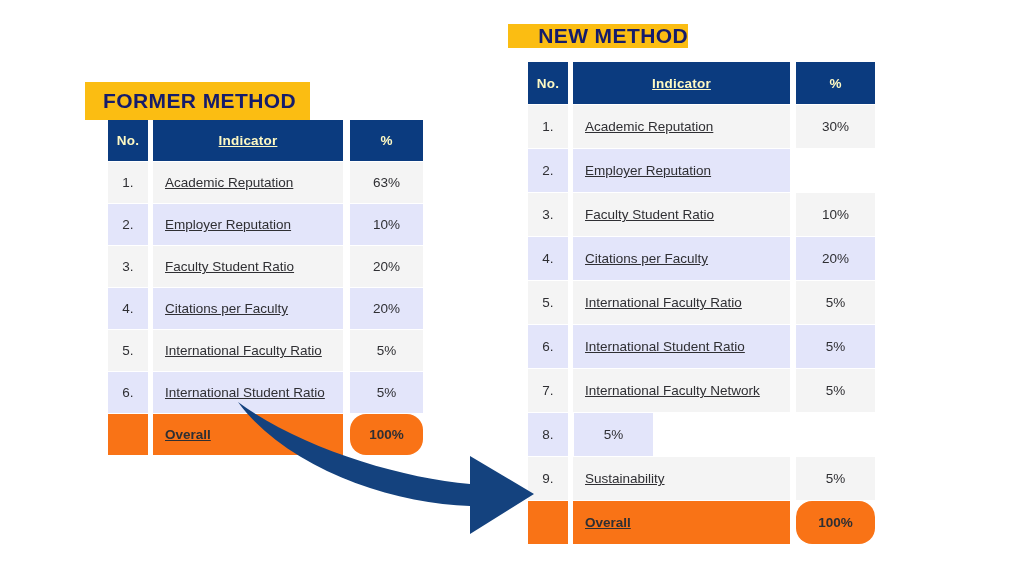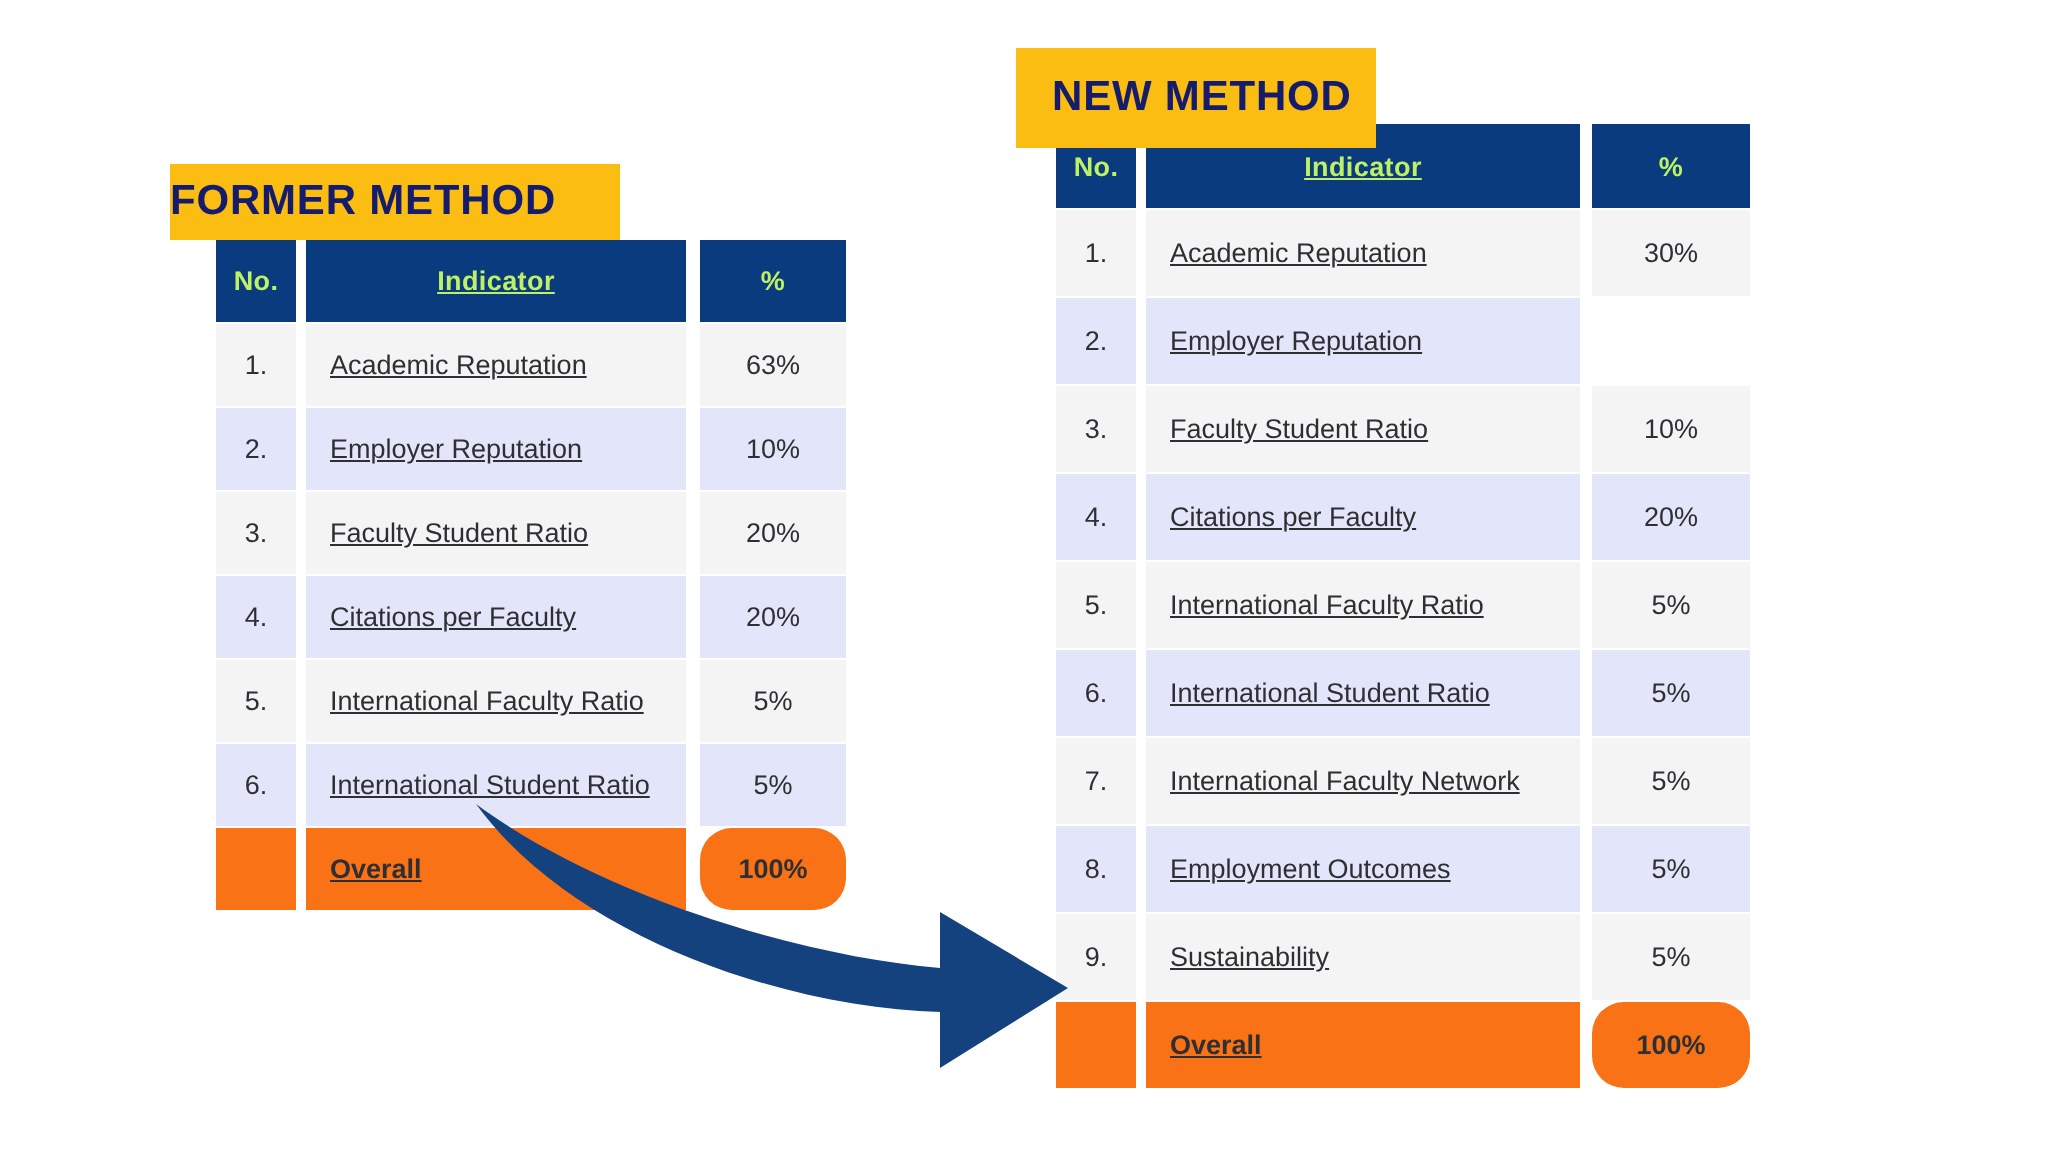--- a/index.html
+++ b/index.html
@@ -12,37 +12,37 @@
 
   .badge{
     position:absolute;
     background:#fbbd12;
     color:#151c6b;
     font-weight:bold;
     letter-spacing:0.4px;
     display:flex;align-items:center;
     z-index:5;
   }
-  #badge-former{left:85px;top:82px;width:225px;height:38px;font-size:21px;box-sizing:border-box;}
-  #badge-new{left:508px;top:24px;width:180px;height:50px;font-size:21px;padding-left:18px;box-sizing:border-box;}
+  #badge-former{left:85px;top:82px;width:225px;height:38px;font-size:21px;padding-left:18px;box-sizing:border-box;}
+  #badge-new{left:508px;top:24px;width:180px;height:24px;font-size:21px;padding-left:18px;box-sizing:border-box;justify-content:flex-end;}
 
   .tbl{position:absolute;z-index:2;}
   .trow{display:flex;}
   .cell{
     display:flex;align-items:center;
     box-sizing:border-box;
     color:#2f2f33;
     font-size:13.5px;
   }
   .c-no{justify-content:center;}
   .c-ind{padding-left:12px;text-decoration:underline;}
   .c-pct{justify-content:center;}
 
   .hdr .cell{
-    background:#0b3b7f;color:#bef264;font-weight:bold;font-size:13.5px;
+    background:#0b3b7f;color:#fef9c3;font-weight:bold;font-size:13.5px;
     letter-spacing:0.2px;
   }
   .hdr .c-ind{justify-content:center;padding-left:0;}
 
   .r-light .cell{background:#f4f4f4;}
   .r-alt   .cell{background:#e3e5fa;}
   .r-total .cell{background:#f97316;font-weight:bold;}
   .r-total .c-pct{font-weight:bold;border-radius:16px;}
 
   
@@ -159,21 +159,20 @@
           <div class="cell c-ind">International Student Ratio</div>
           <div class="cell c-pct">5%</div>
         </div>
         <div class="trow body-row r-light">
           <div class="cell c-no">7.</div>
           <div class="cell c-ind">International Faculty Network</div>
           <div class="cell c-pct">5%</div>
         </div>
         <div class="trow body-row r-alt">
           <div class="cell c-no">8.</div>
-          <div class="cell c-ind">Employment Outcomes</div>
           <div class="cell c-pct">5%</div>
         </div>
         <div class="trow body-row r-light">
           <div class="cell c-no">9.</div>
           <div class="cell c-ind">Sustainability</div>
           <div class="cell c-pct">5%</div>
         </div>
         <div class="trow body-row r-total">
           <div class="cell c-no"></div>
           <div class="cell c-ind">Overall</div>

